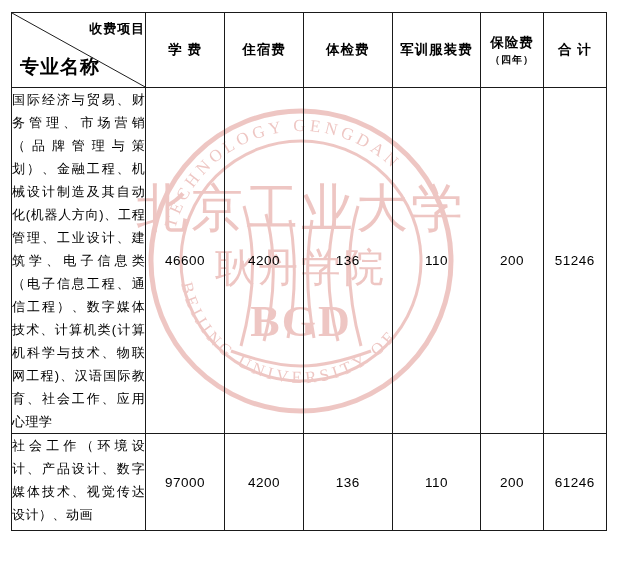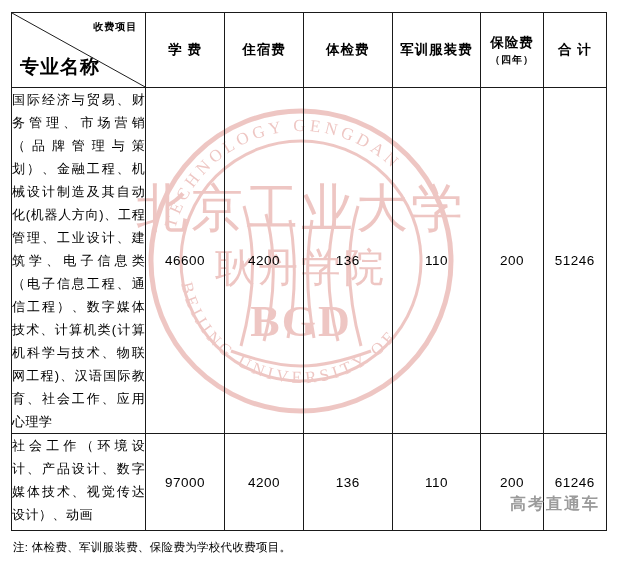--- a/index.html
+++ b/index.html
@@ -76,23 +76,23 @@
   }
   .corner .diag {
     position: absolute;
     left: 0;
     top: 0;
     width: 100%;
     height: 100%;
   }
   .corner .top-label {
     position: absolute;
-    right: 8px;
+    right: 0;
     top: 7px;
-    font-size: 10px;
+    font-size: 13px;
     font-weight: bold;
     letter-spacing: 1px;
   }
   .corner .bottom-label {
     position: absolute;
     left: 8px;
     bottom: 7px;
     font-size: 19px;
     font-weight: bold;
     letter-spacing: 1px;
@@ -225,16 +225,14 @@
         <td class="num-cell">97000</td>
         <td class="num-cell">4200</td>
         <td class="num-cell">136</td>
         <td class="num-cell">110</td>
         <td class="num-cell">200</td>
         <td class="num-cell">61246</td>
       </tr>
     </tbody>
   </table>
 
-  <div class="brand-mark">高考直通车</div>
-  <div class="note">注: 体检费、军训服装费、保险费为学校代收费项目。</div>
 
 </div>
 
 </body></html>

